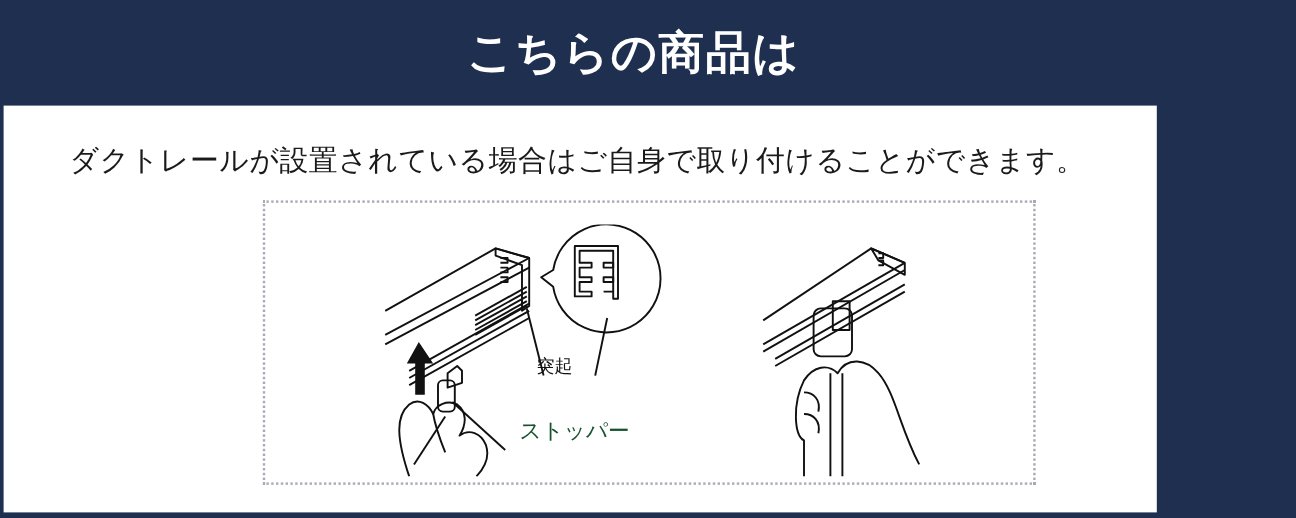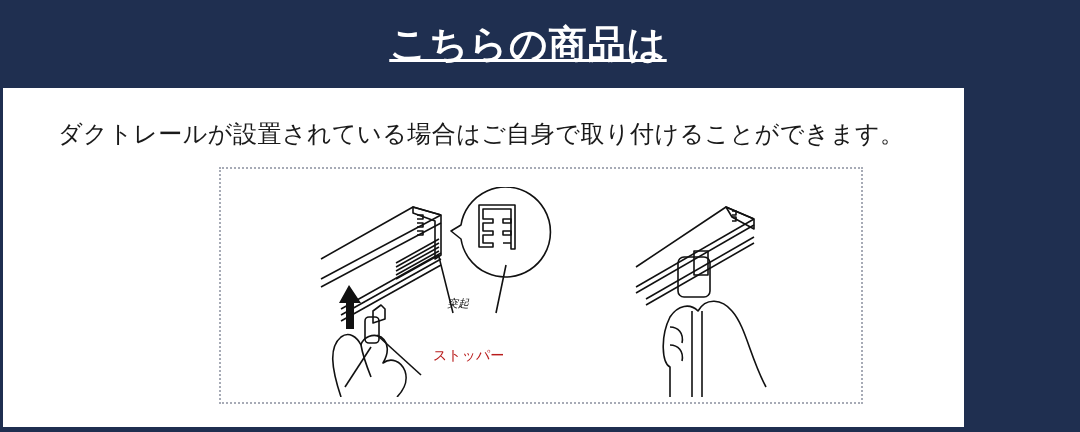--- a/index.html
+++ b/index.html
@@ -5,21 +5,21 @@
   html, body { margin: 0; padding: 0; }
   body {
     width: 1080px; height: 432px; overflow: hidden;
     background: #1f2f50;
     font-family: "DejaVu Sans", "Liberation Sans", sans-serif;
     position: relative;
   }
   .header {
     position: absolute; left: 0; top: 0; width: 1080px; height: 88px;
     display: flex; align-items: center; justify-content: center;
-    color: #ffffff; font-size: 38px; font-weight: bold; letter-spacing: 1px; text-decoration: underline;
+    color: #ffffff; font-size: 38px; font-weight: bold; letter-spacing: 1px;
   }
   .header .gap { display: inline-block; width: 12px; }
   .panel {
     position: absolute; left: 3px; top: 88px; width: 961px; height: 339px;
     background: #ffffff;
   }
   .lead {
     position: absolute; left: 55px; top: 30px;
     font-size: 24px; color: #1a1a1a; white-space: nowrap; letter-spacing: 0.5px;
   }
@@ -76,22 +76,22 @@
         <path d="M40,210 C30,180 28,160 40,150 C48,144 56,150 60,158 C62,150 72,146 80,150 C88,156 88,166 82,176 C90,170 100,174 104,184 C108,196 100,206 96,210"></path>
         <path d="M60,158 C62,170 66,180 70,190"></path>
         <path d="M44,200 L70,160"></path>
 
         <line x1="76" y1="148" x2="120" y2="188"></line>
       </g>
 
       <polygon points="48,98 38,116 45,116 45,142 53,142 53,116 60,116" fill="#111"></polygon>
     </svg>
 
-    <div style="position:absolute; left:226px; top:127px; font-size:11px; color:#111;font-style:italic;">突起</div>
-    <div style="position:absolute; left:212px; top:178px; font-size:14px; color:#b91c1c;">ストッパー</div>
+    <div style="position:absolute; left:226px; top:127px; font-size:15px; color:#111;">突起</div>
+    <div style="position:absolute; left:212px; top:178px; font-size:18px; color:#14532d;">ストッパー</div>
 
     <svg style="left:405px; top:18px;" width="160" height="210" viewBox="0 0 160 210">
       <g fill="none" stroke="#111" stroke-width="1.6" stroke-linejoin="round">
         <polyline points="10,80 100,20 128,32"></polyline>
         <line x1="10" y1="100" x2="128" y2="32"></line>
         <line x1="10" y1="106" x2="128" y2="38"></line>
         <line x1="20" y1="112" x2="128" y2="50"></line>
         <line x1="20" y1="118" x2="128" y2="56"></line>
         <polygon points="100,20 128,32 128,42 106,30"></polygon>
         <path d="M106,24 h4 v4 h-4 M106,30 h4 v4 h-4"></path>

